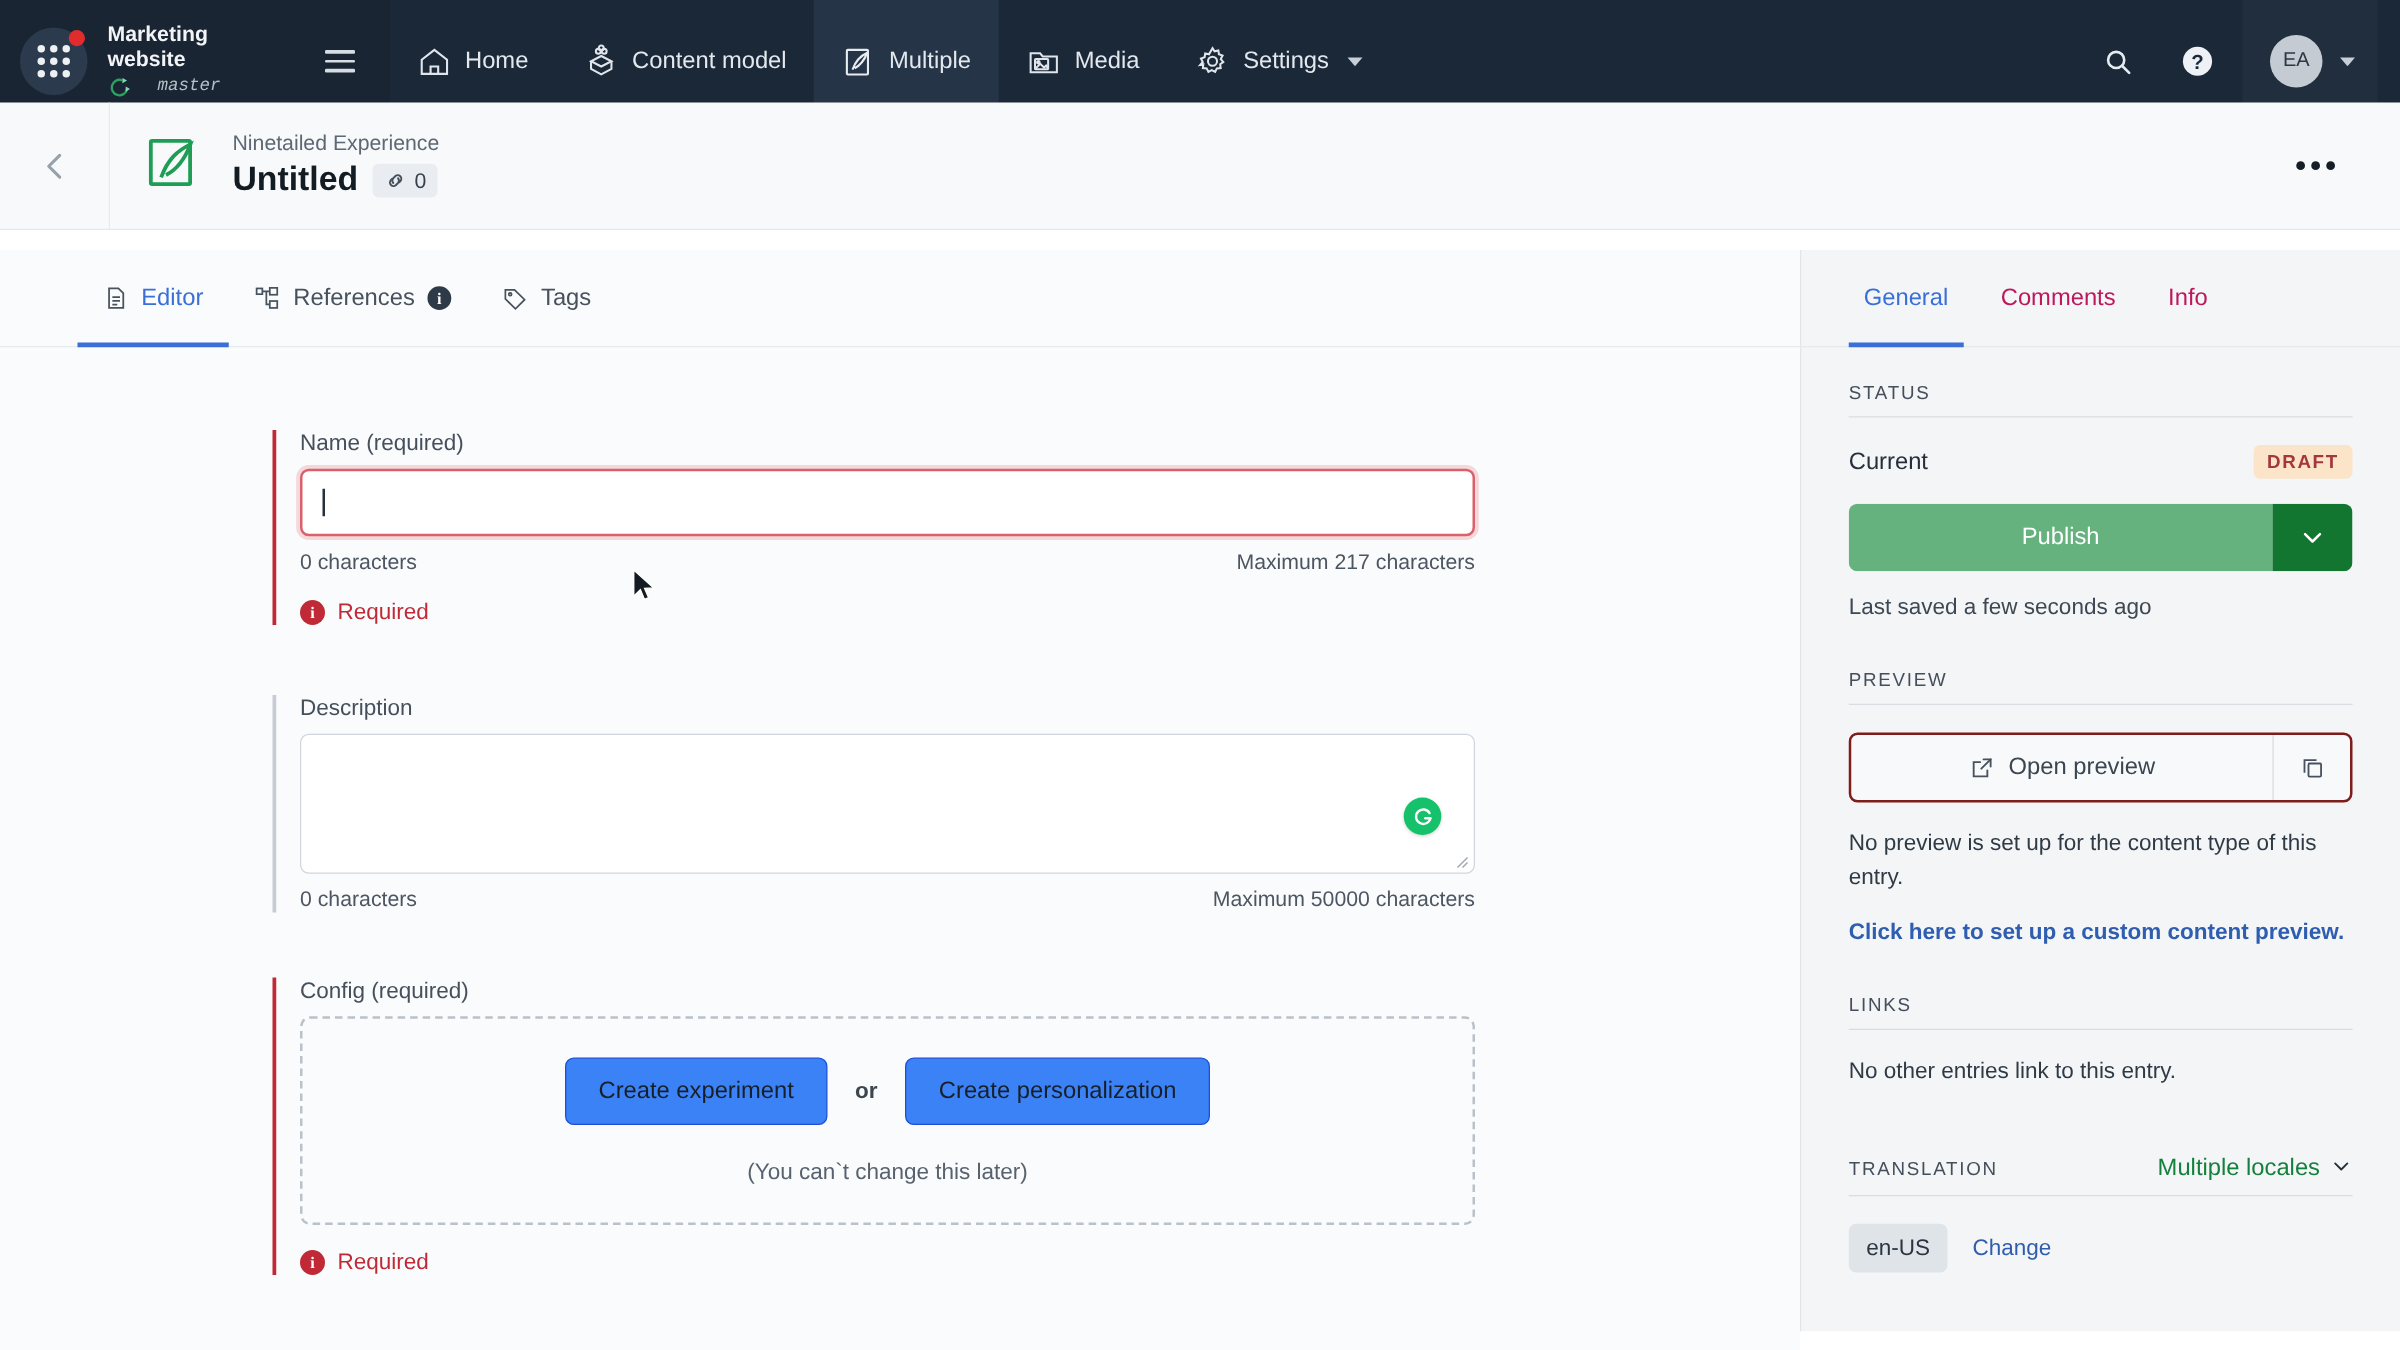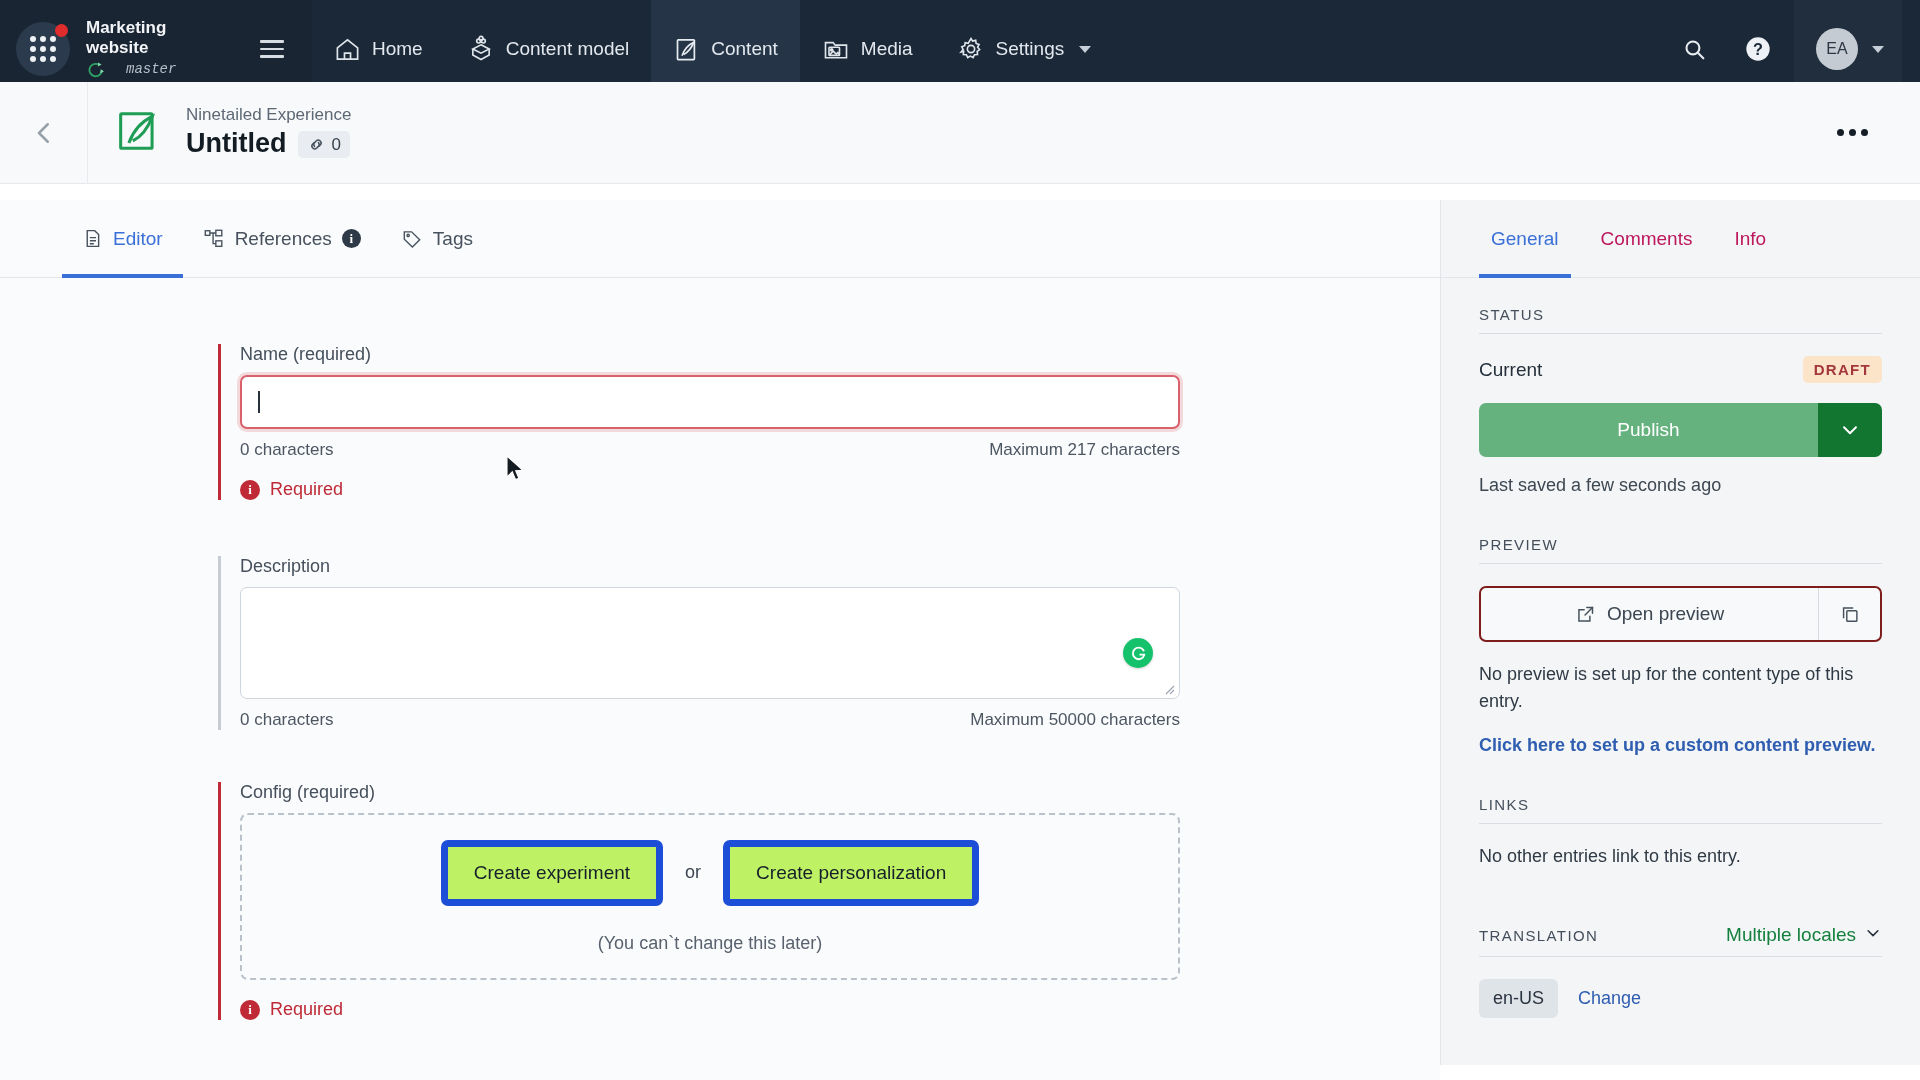--- a/index.html
+++ b/index.html
@@ -205,25 +205,25 @@
 
   .config-box {
     width: 940px; height: 167px;
     border: 2px dashed #b9c1ca; border-radius: 8px;
     background: #fafbfc;
     display: flex; flex-direction: column;
     align-items: center; justify-content: center;
   }
   .config-btn-row { display: flex; align-items: center; gap: 22px; }
   .cfg-btn {
-    background: #bef264; border: 7px solid #1d4ed8; border-radius: 7px;
+    background: #3b82f6; border: 1px solid #1d4ed8; border-radius: 7px;
     padding: 15px 26px; font-size: 19px; color: #17202a;
     font-family: "Liberation Sans", sans-serif; cursor: pointer;
   }
-  .or-txt { font-size: 18px; color: #3b4651; }
+  .or-txt { font-size: 18px; color: #3b4651; font-weight: bold; }
   .cfg-note { margin-top: 27px; font-size: 18px; color: #58626e; }
 
   
   .side-tabs {
     position: absolute; top: 200px; left: 1440px;
     width: 480px; height: 78px;
     background: #f3f5f7; border-bottom: 1px solid #e2e6ea;
     border-left: 1px solid #e2e6ea;
     display: flex; align-items: center; padding-left: 38px; gap: 18px;
   }
@@ -369,21 +369,21 @@
           <circle cx="12" cy="2.9" r="1.7"></circle>
       </svg>
       <span>Content model</span>
     </div>
 
     <div class="nav-item active">
       <svg width="27" height="27" viewBox="0 0 24 24" fill="none" stroke="#e7ecf1" stroke-width="1.5">
         <rect x="4" y="3.5" width="15" height="17.5" rx="0.7"></rect>
         <path d="M8 17.5 C10.5 10.5 14 7.5 18.5 5.5 C16.5 10.5 13.5 14.5 9.5 16.5"></path>
       </svg>
-      <span>Content</span>
+      <span>Multiple</span>
     </div>
 
     <div class="nav-item">
       <svg width="28" height="28" viewBox="0 0 24 24" fill="none" stroke="#dfe5eb" stroke-width="1.4">
         <path d="M3 6.5 h6.5 l1.8 2.2 H21 V19.5 H3 Z"></path>
         <rect x="6" y="10.5" width="9" height="7" rx="0.6"></rect>
         <circle cx="8.3" cy="12.7" r="0.9" fill="#dfe5eb"></circle>
         <path d="M6.4 17 L9.6 13.8 L12.2 16.3 L13.6 15 L15 17"></path>
       </svg>
       <span>Media</span>

